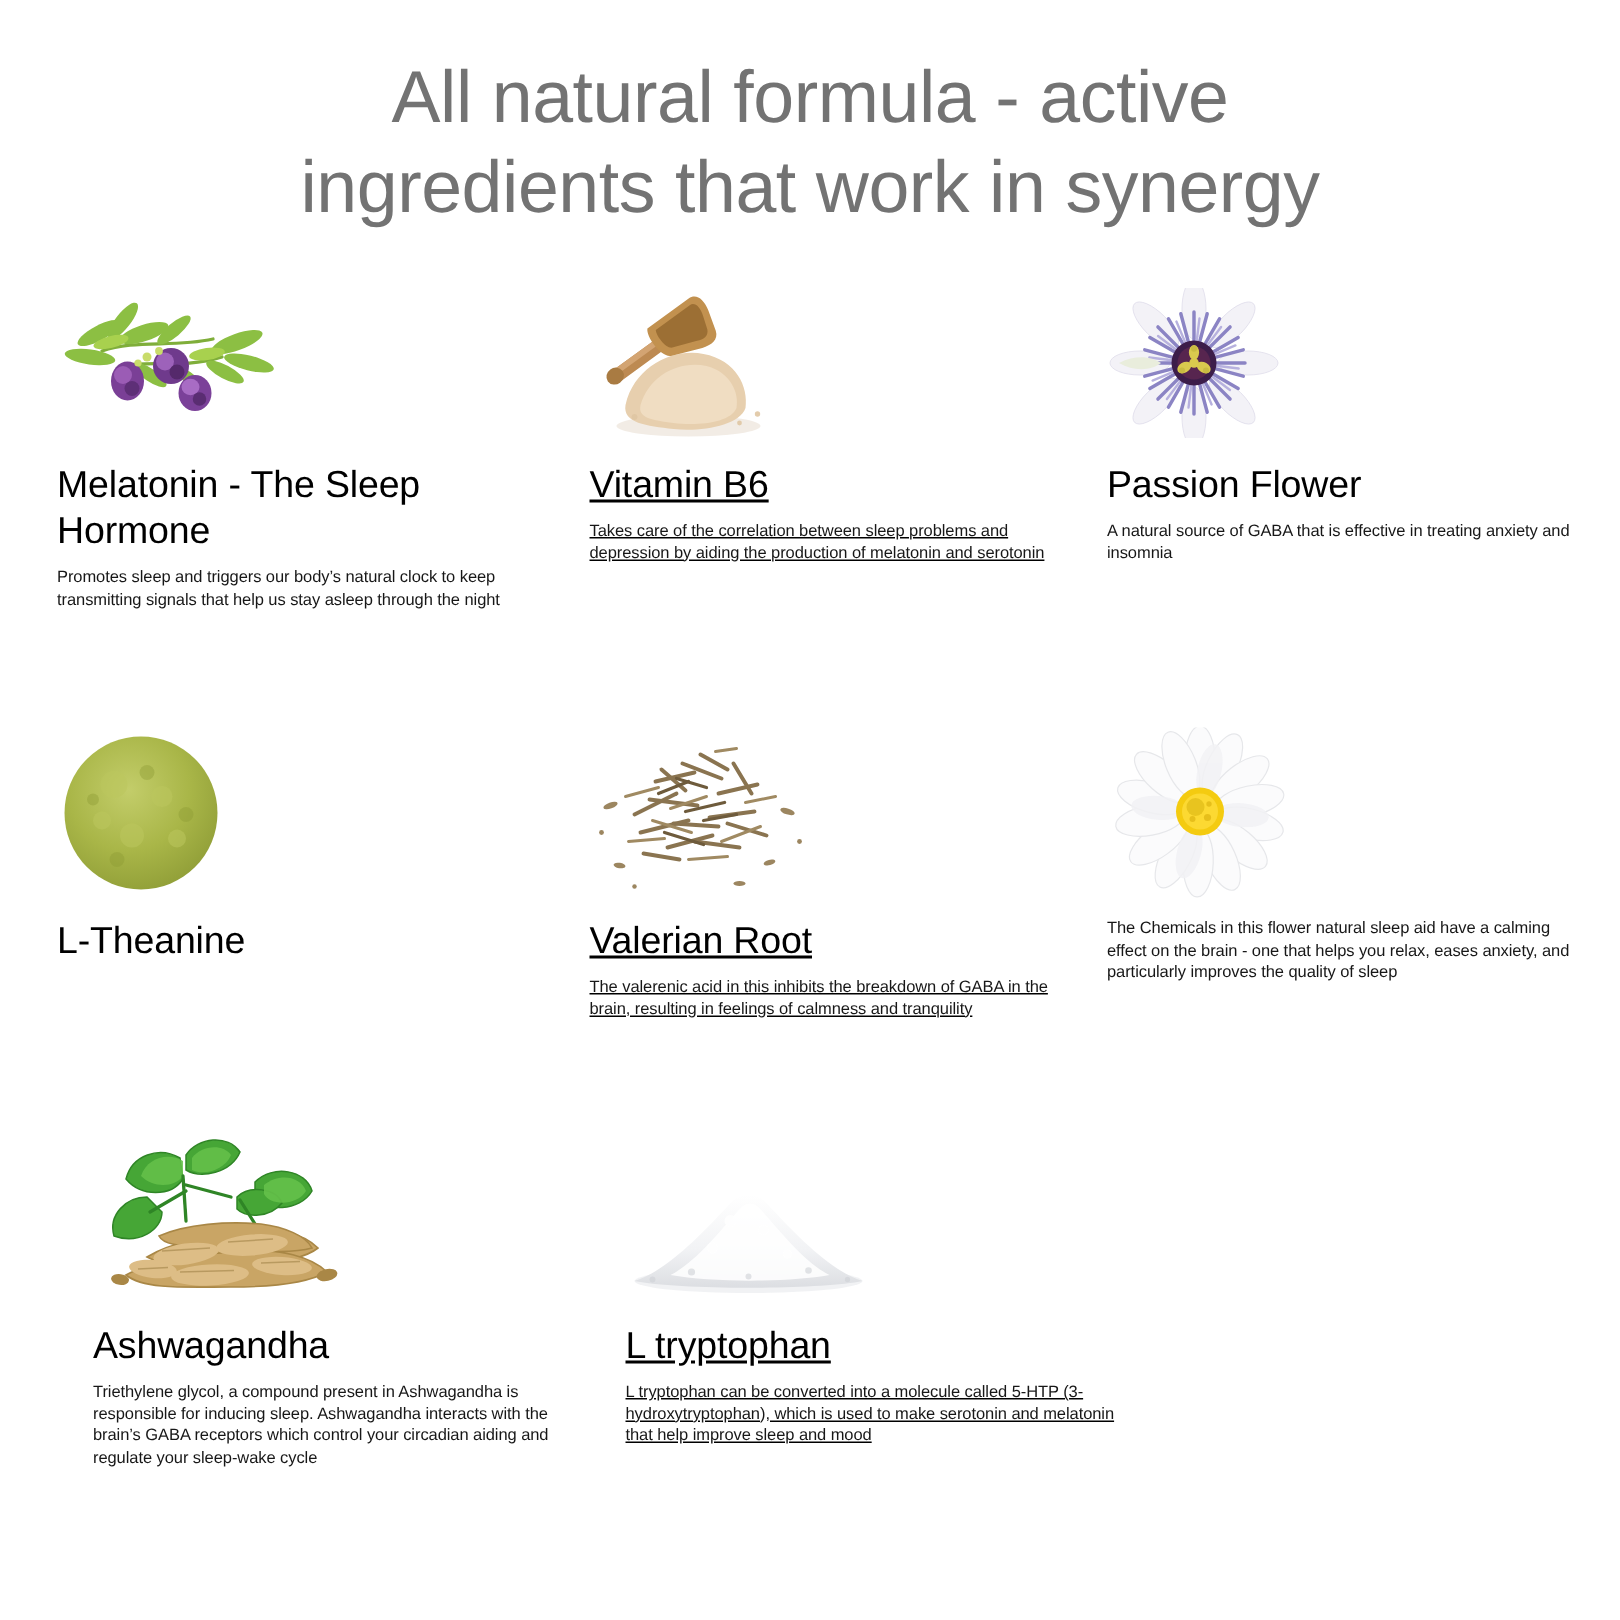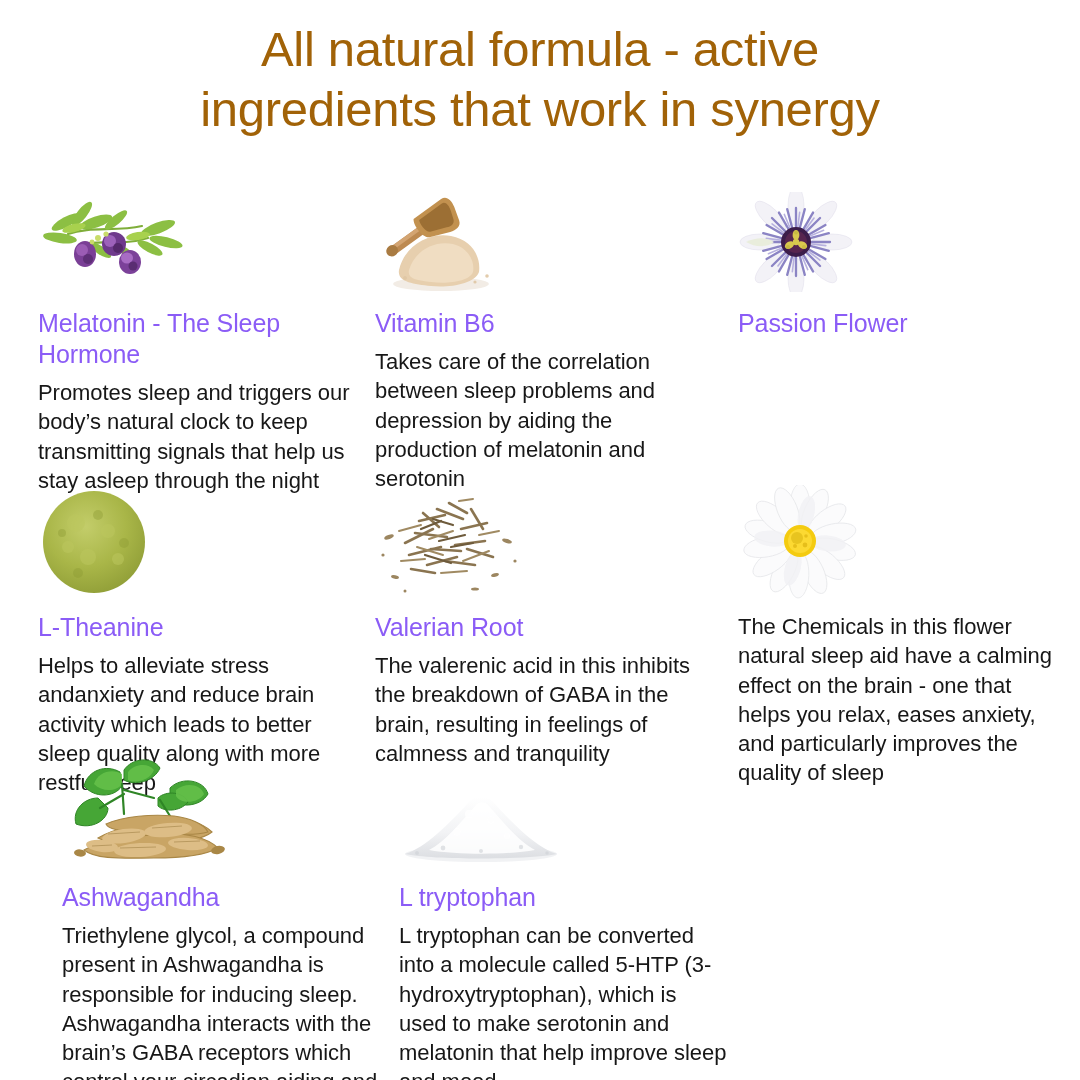--- a/index.html
+++ b/index.html
@@ -7,63 +7,63 @@
     width: 1080px; height: 1080px;
     background: #ffffff;
     font-family: "Liberation Sans", sans-serif;
     overflow: hidden;
   }
   .page { position: relative; width: 1080px; height: 1080px; background:#fff; }
 
   
   .title {
     position: absolute;
-    top: 20px; left: 50px; width: 980px;
+    top: 36px; left: 50px; width: 980px;
     text-align: center;
-    color: #a16207;
+    color: #737373;
     font-size: 49px;
     line-height: 1.22;
     font-weight: 400;
     letter-spacing: -0.3px;
   }
   .title .tl { display:block; }
 
   
   .grid {
     position: absolute;
     top: 192px; left: 0; width: 1080px;
   }
   .row { position: relative; width: 1080px; }
   .row-1 { height: 290px; }
   .row-2 { height: 272px; }
   .row-3 { height: 300px; margin-left: 24px; }
 
   .card { position: absolute; top: 0; }
   .col-1 { left: 38px;  width: 322px; }
-  .col-2 { left: 375px; width: 330px; }
+  .col-2 { left: 393px; width: 330px; text-decoration: underline; }
   .col-3 { left: 738px; width: 318px; }
 
   .art-wrap {
     position: relative;
     height: 96px;
     margin-bottom: 14px;
   }
   .art { position:absolute; bottom:0; left:0; }
 
   .card-title {
-    color: #8b5cf6;
+    color: #000000;
     font-size: 25px;
     line-height: 1.24;
     font-weight: 400;
     letter-spacing: -0.1px;
     margin-bottom: 8px;
   }
   .card-body {
     color: #171717;
-    font-size: 22px;
+    font-size: 11px;
     line-height: 1.33;
     font-weight: 400;
     letter-spacing: -0.05px;
     white-space: pre-line;
   }
   
   .row-1 .art-wrap { height: 100px; margin-bottom: 16px; }
   .row-2 .art-wrap { height: 118px; margin-bottom: 12px; }
   .row-3 .art-wrap { height: 118px; margin-bottom: 10px; }
   .row-2 .card, .row-3 .card { top: 0; }
@@ -222,20 +222,21 @@
               <g fill="#c9bb42">
                 <circle cx="0" cy="-9.5" r="2"></circle>
                 <circle cx="8" cy="5" r="2"></circle>
                 <circle cx="-8" cy="5" r="2"></circle>
               </g>
             </g>
             <path d="M8 50 C20 44 30 46 36 50 C30 55 18 56 8 50 Z" fill="#e9eddc"></path>
           </svg>
         </div>
         <div class="card-title">Passion Flower</div>
+        <div class="card-body">A natural source of GABA that is effective in treating anxiety and insomnia</div>
       </div>
 
     </div>
 
     <div class="row row-2">
 
       <div class="card col-1">
         <div class="art-wrap">
           <svg class="art" width="120" height="115" viewBox="0 0 120 115">
             <defs>
@@ -255,21 +256,20 @@
             </g>
             <g fill="#8d9b34" opacity="0.4">
               <circle cx="60" cy="30" r="5"></circle>
               <circle cx="86" cy="58" r="5"></circle>
               <circle cx="40" cy="88" r="5"></circle>
               <circle cx="24" cy="48" r="4"></circle>
             </g>
           </svg>
         </div>
         <div class="card-title">L-Theanine</div>
-        <div class="card-body">Helps to alleviate stress andanxiety and reduce brain activity which leads to better sleep quality along with more restful sleep</div>
       </div>
 
       <div class="card col-2">
         <div class="art-wrap">
           <svg class="art" width="150" height="115" viewBox="0 0 150 115">
             <g stroke="#8a7450" stroke-width="2.6" stroke-linecap="round" fill="none">
               <path d="M30 58 L58 44"></path>
                 <path d="M34 70 L66 62"></path>
                 <path d="M44 36 L70 30"></path>
               <path d="M52 80 L82 72"></path>

